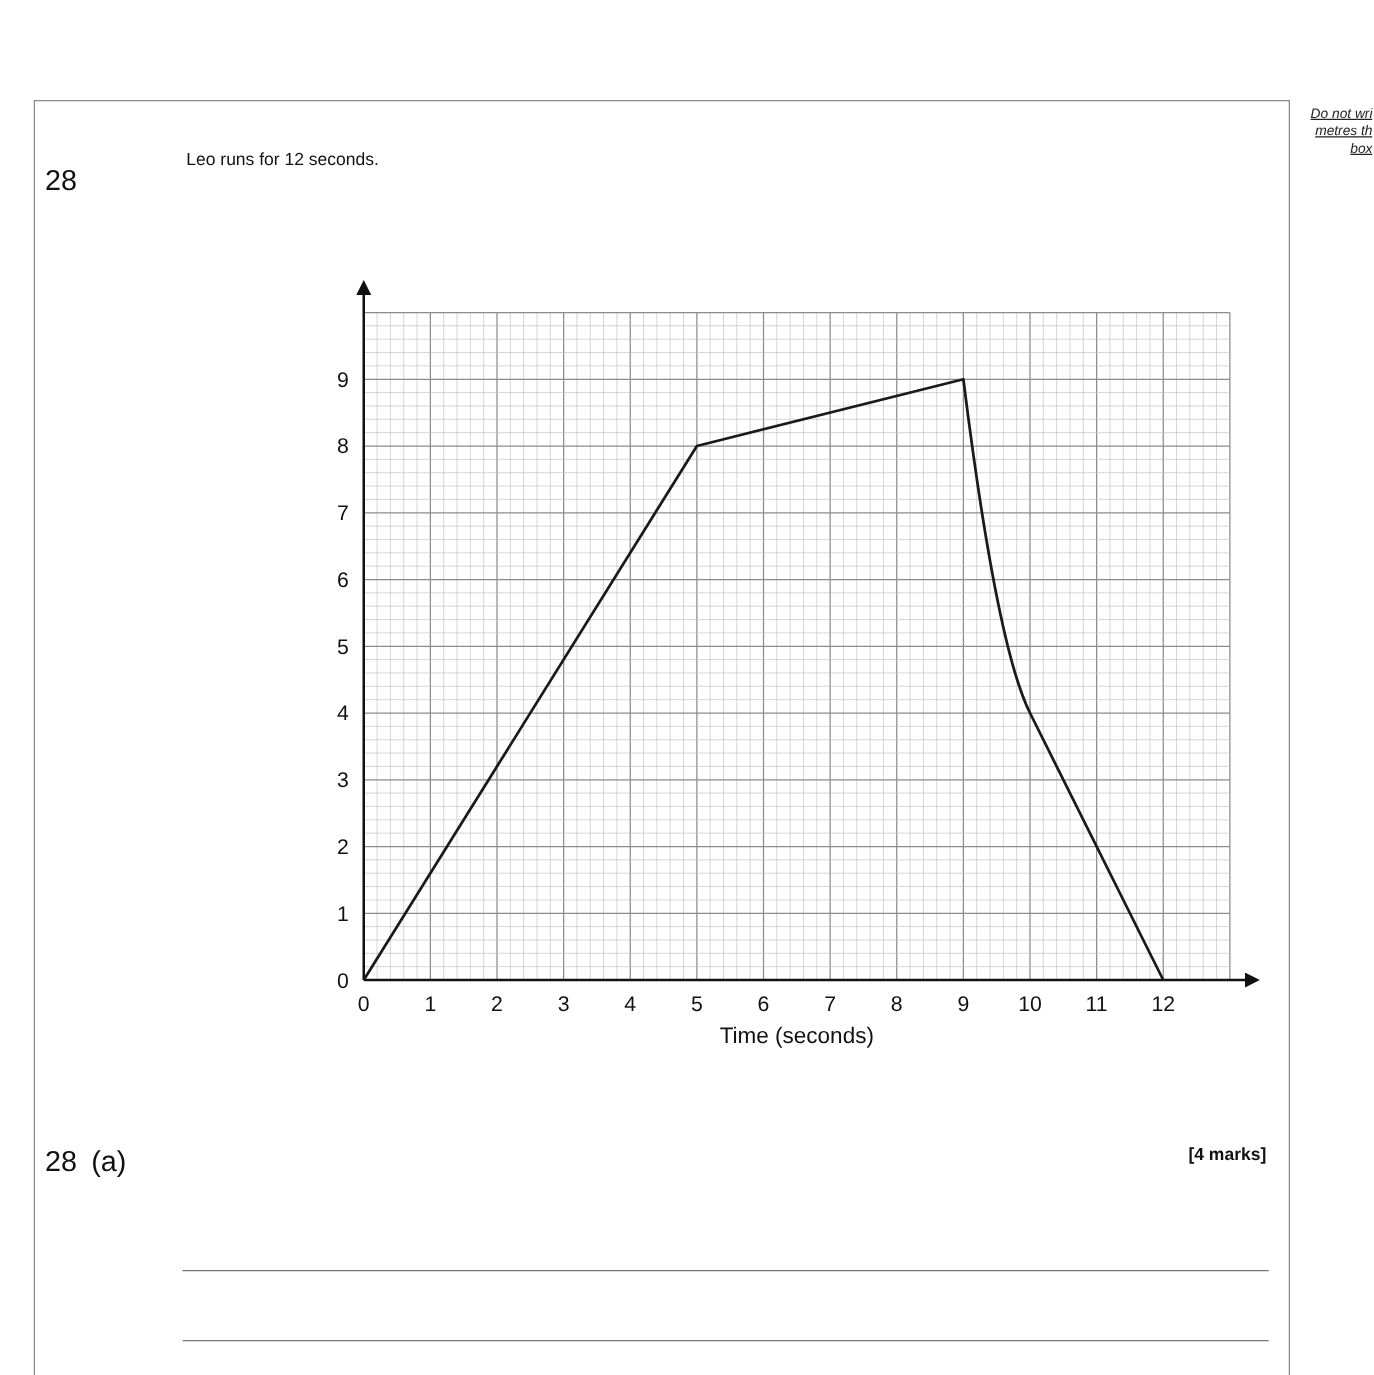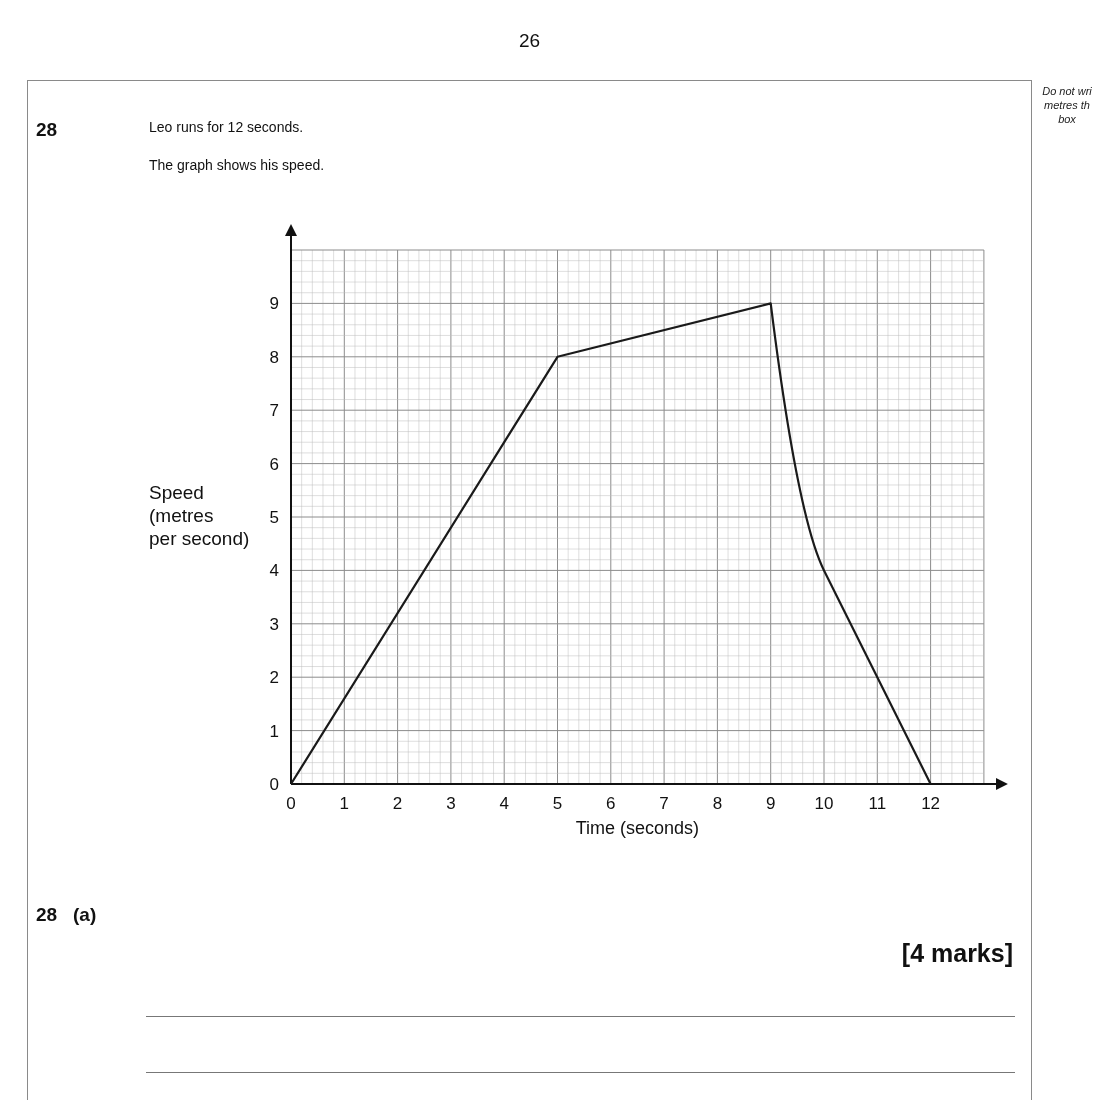--- a/index.html
+++ b/index.html
@@ -27,38 +27,40 @@
     font-size: 19px;
   }
   .margin-note {
     position: absolute;
     left: 1036px;
     top: 84px;
     width: 62px;
     font-size: 11px;
     font-style: italic;
     line-height: 14px;
-    text-align: center;
+    text-align: right;
     color: #222;
     overflow: hidden;
     white-space: nowrap;
+    text-decoration: underline;
   }
   .content-box {
     position: absolute;
     left: 27px;
     top: 80px;
     width: 1005px;
     height: 1100px; 
     border: 1px solid #8a8a8a;
     box-sizing: border-box;
   }
   .q-num {
     position: absolute;
-    font-weight: bold;
-    font-size: 19px;
+    font-weight: normal;
+    font-size: 23px;
+    margin-top: 12px;
   }
   .q-text {
     position: absolute;
     font-size: 14px;
   }
   #chart-svg {
     position: absolute;
     left: 203px;
     top: 135px;
   }
@@ -69,58 +71,51 @@
   .y-axis-label {
     position: absolute;
     left: 121px;
     top: 400px;
     font-size: 19px;
     line-height: 23px;
   }
   .marks {
     position: absolute;
     right: 18px;
-    top: 858px;
+    top: 834px;
     font-weight: bold;
-    font-size: 25px;
+    font-size: 14px;
   }
   .answer-line {
     position: absolute;
     left: 118px;
     width: 869px;
     border-top: 1px solid #777;
     height: 0;
   }
   .answer-line.l1 { top: 935px; }
   .answer-line.l2 { top: 991px; }
 </style>
 </head>
 <body>
 
 <div class="page">
 
-  <div class="page-number">26</div>
 
   <div class="margin-note">
     <div>Do not wri</div>
     <div>metres th</div>
     <div>box</div>
   </div>
 
   <div class="content-box">
 
     <div class="q-num" style="left:8px; top:38px;">28</div>
     <div class="q-text" style="left:121px; top:38px;">Leo runs for 12 seconds.</div>
-    <div class="q-text" style="left:121px; top:76px;">The graph shows his speed.</div>
-
-    <div class="y-axis-label">
-      <div>Speed</div>
-      <div>(metres</div>
-      <div>per second)</div>
-    </div>
+
 
     <svg id="chart-svg" width="800" height="640" viewBox="0 0 800 640">
         <defs>
           <marker id="arrow" markerWidth="12" markerHeight="12" refX="1" refY="3" orient="auto" markerUnits="strokeWidth">
             <path d="M0,0 L6,3 L0,6 Z" fill="#111"></path>
           </marker>
         </defs>
         <line x1="60" y1="568" x2="60" y2="34" stroke="#8c8c8c" stroke-width="1"></line>
         <line x1="70.66" y1="568" x2="70.66" y2="34" stroke="#bcbcbc" stroke-width="0.5"></line>
         <line x1="81.32" y1="568" x2="81.32" y2="34" stroke="#bcbcbc" stroke-width="0.5"></line>

